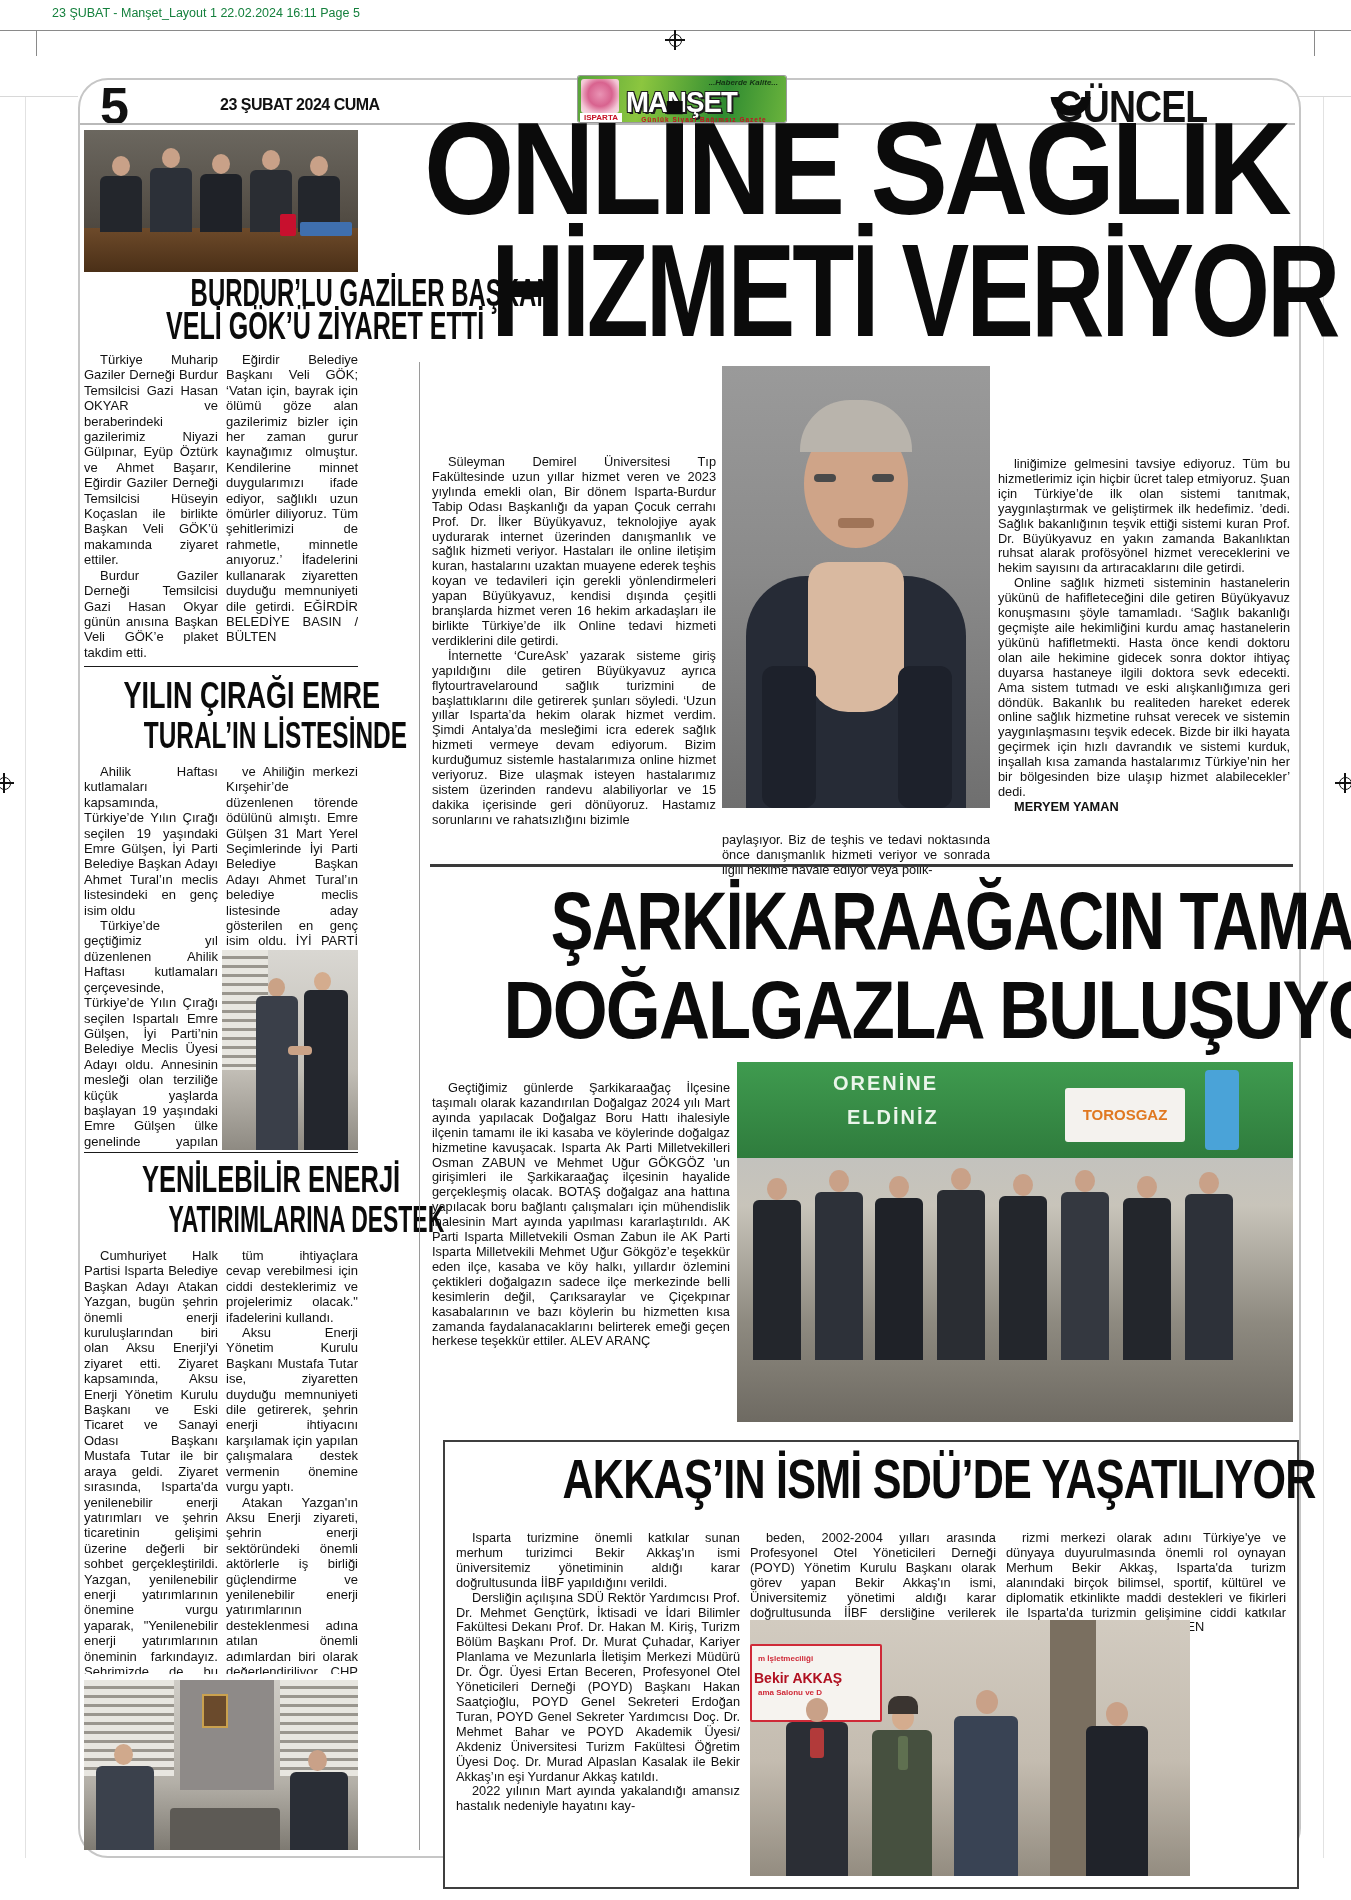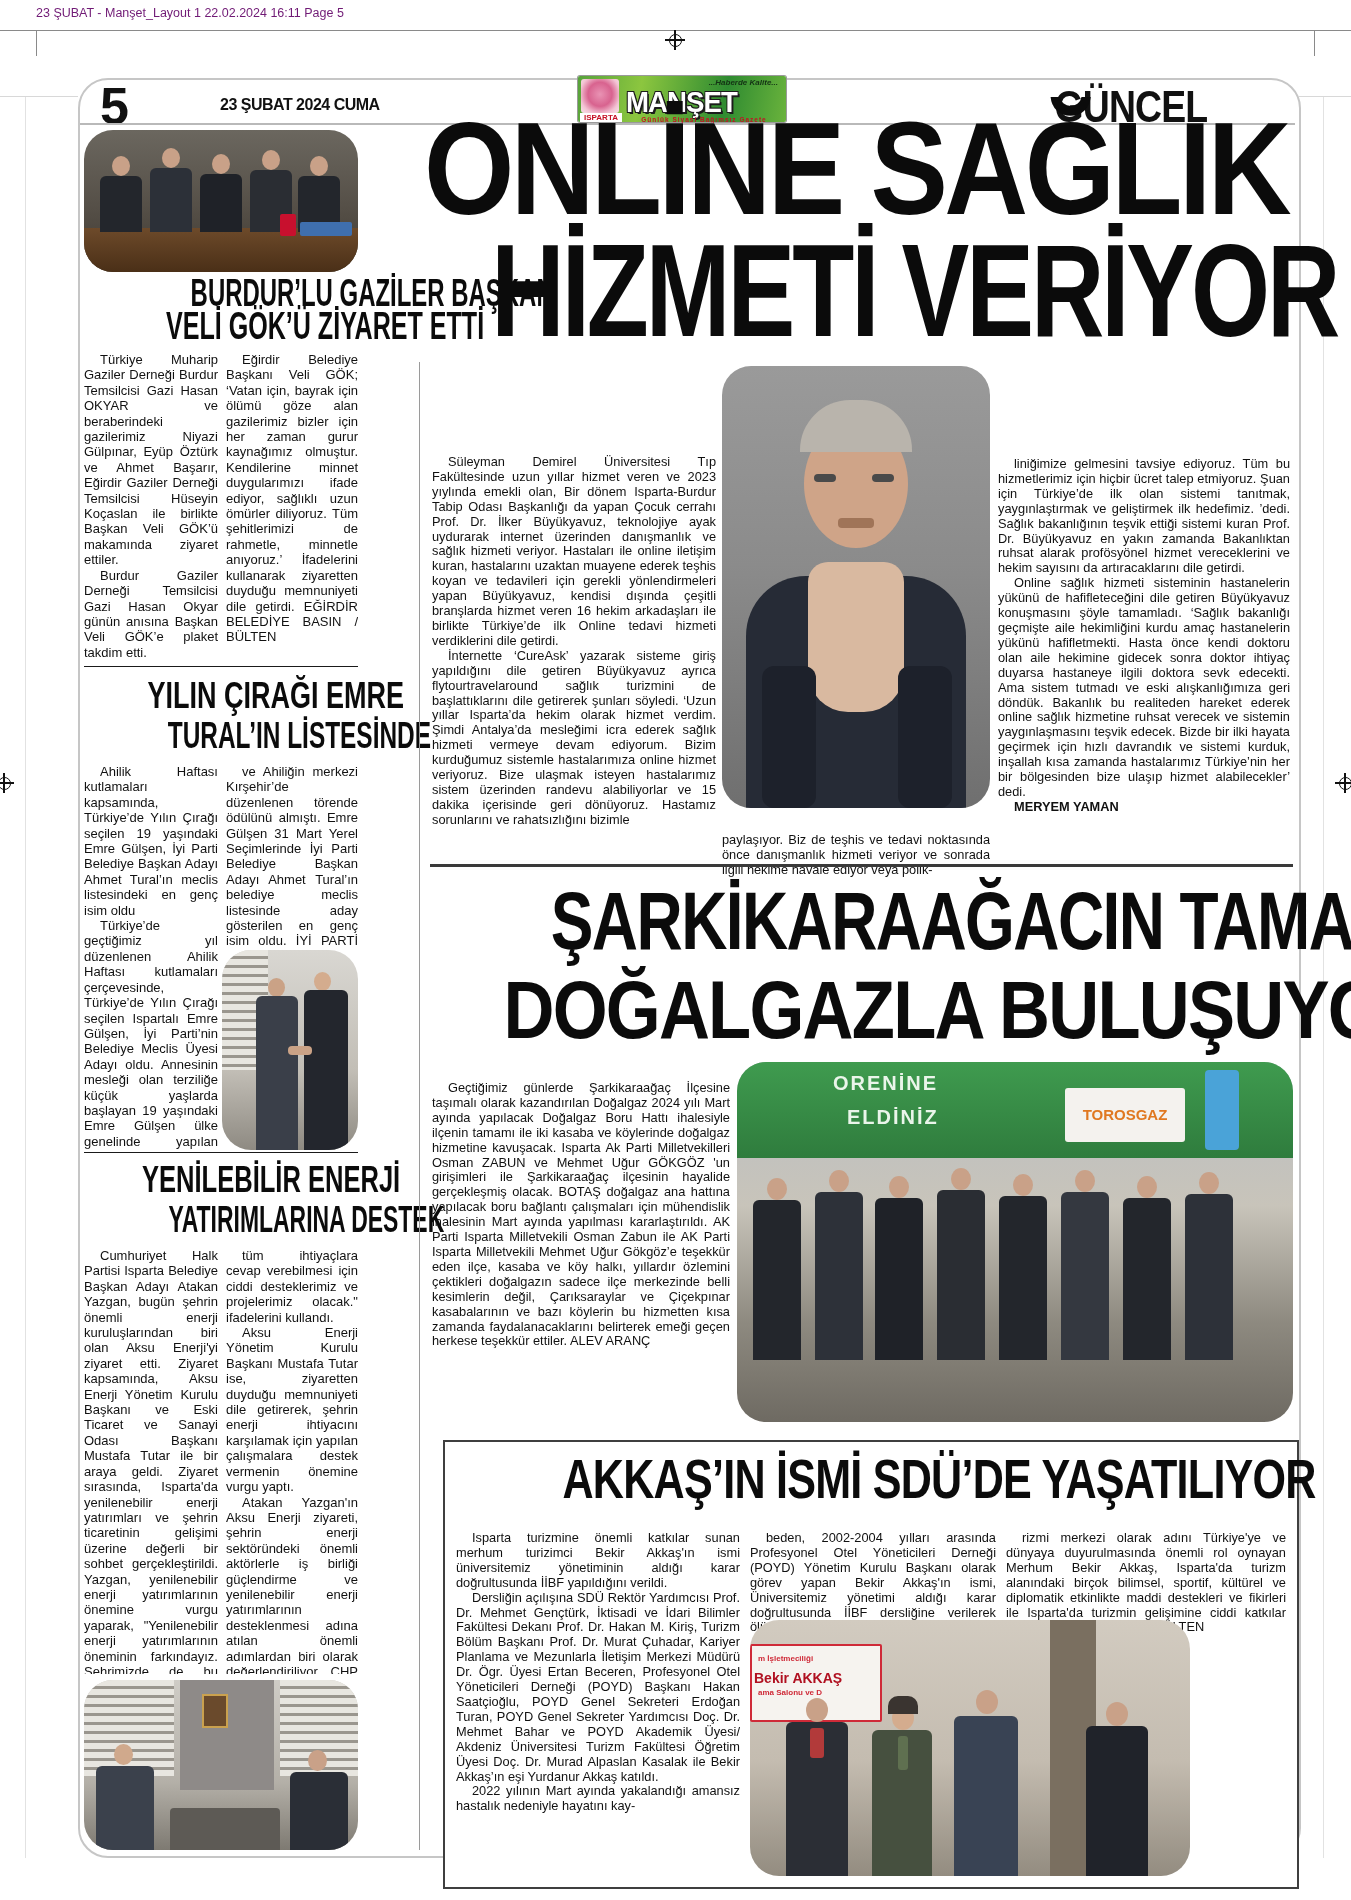--- a/index.html
+++ b/index.html
@@ -1,19 +1,19 @@
 <!DOCTYPE html>
 <html><head>
 <meta charset="utf-8">
 <style>
   html,body{margin:0;padding:0;background:#fff;}
   .page{position:relative;width:1351px;height:1900px;background:#fff;overflow:hidden;
         font-family:"Liberation Sans",sans-serif;color:#111;}
   
-  .print-line{position:absolute;left:36px;top:6px;font-size:12.5px;color:#701a75;}
+  .print-line{position:absolute;left:52px;top:6px;font-size:12.5px;color:#15803d;}
   .top-rule{position:absolute;left:0;top:30px;width:100%;height:0;border-top:1px solid #8a8a8a;}
   .tick{position:absolute;width:0;height:26px;border-left:1px solid #8a8a8a;top:30px;}
   .edge-v{position:absolute;top:96px;height:1762px;width:0;border-left:1px solid #e2e2e2;}
   .edge-h{position:absolute;top:96px;height:0;border-top:1px solid #d8d8d8;}
   .regmark{position:absolute;width:20px;height:20px;}
   .regmark .c{position:absolute;left:3.5px;top:3.5px;width:11px;height:11px;border:1.5px solid #111;border-radius:50%;}
   .regmark .h{position:absolute;left:0;top:9.2px;width:20px;height:1.6px;background:#111;}
   .regmark .v{position:absolute;left:9.2px;top:0;width:1.6px;height:20px;background:#111;}
   
   .frame{position:absolute;left:78px;top:78px;width:1219px;height:1776px;border:2px solid #c6c6c6;border-radius:30px;background:#fff;}
@@ -46,21 +46,21 @@
   .body{position:absolute;overflow:hidden;font-size:13px;line-height:15.4px;text-align:justify;}
   .body p{margin:0;text-indent:16px;}
   .body-sm{font-size:13px;line-height:15.4px;}
   .body-md{font-size:12.8px;line-height:14.9px;margin-top:17px;}
   .byline{font-weight:bold;}
   .divider{position:absolute;height:0;border-top:1.5px solid #1a1a1a;}
   .vsep{position:absolute;width:0;border-left:1.5px solid #9a9a9a;}
   .thick-rule{position:absolute;height:3px;background:#3a3a3a;}
   .akkas-box{position:absolute;left:443px;top:1440px;width:852px;height:445px;border:2px solid #3f3f3f;background:#fff;}
   
-  .photo{position:absolute;overflow:hidden;border-radius:29px;}
+  .photo{position:absolute;overflow:hidden;}
   .ph-el{position:absolute;}
   .head{border-radius:50%;background:#c9a188;}
   .blinds{background:repeating-linear-gradient(180deg,#e8e6e0 0px,#e8e6e0 6px,#9a968e 6px,#9a968e 9px);}
   .suit{border-radius:6px 6px 0 0;}
 </style>
 </head>
 <body>
 
 <div class="page">
 
@@ -130,21 +130,21 @@
   <div class="body body-sm" style="left:84px;top:352px;width:134px;height:312px;">
     <p>Türkiye Muharip Gaziler Derneği Burdur Temsilcisi Gazi Hasan OKYAR ve beraberindeki gazilerimiz Niyazi Gülpınar, Eyüp Öztürk ve Ahmet Başarır, Eğirdir Gaziler Derneği Temsilcisi Hüseyin Koçaslan ile birlikte Başkan Veli GÖK’ü makamında ziyaret ettiler.</p>
     <p>Burdur Gaziler Derneği Temsilcisi Gazi Hasan Okyar günün anısına Başkan Veli GÖK’e plaket takdim etti.</p>
   </div>
   <div class="body body-sm" style="left:226px;top:352px;width:132px;height:312px;">
     <p>Eğirdir Belediye Başkanı Veli GÖK; ‘Vatan için, bayrak için ölümü göze alan gazilerimiz bizler için her zaman gurur kaynağımız olmuştur. Kendilerine minnet duygularımızı ifade ediyor, sağlıklı uzun ömürler diliyoruz. Tüm şehitlerimizi de rahmetle, minnetle anıyoruz.’ İfadelerini kullanarak ziyaretten duyduğu memnuniyeti dile getirdi. EĞİRDİR BELEDİYE BASIN / BÜLTEN</p>
   </div>
 
   <div class="divider" style="left:84px;top:666px;width:274px;"></div>
 
-  <div class="hl hl-mid" style="left:100px;top:676px;width:274px;text-align:center;">
+  <div class="hl hl-mid" style="left:76px;top:676px;width:274px;text-align:center;">
     <div><span class="cx" style="transform:scaleX(.73);">YILIN ÇIRAĞI EMRE</span></div>
     <div><span class="cx" style="transform:scaleX(.66);">TURAL’IN LİSTESİNDE</span></div>
   </div>
   <div class="body body-sm" style="left:84px;top:764px;width:134px;height:388px;">
     <p>Ahilik Haftası kutlamaları kapsamında, Türkiye’de Yılın Çırağı seçilen 19 yaşındaki Emre Gülşen, İyi Parti Belediye Başkan Adayı Ahmet Tural’ın meclis listesindeki en genç isim oldu</p>
     <p>Türkiye’de geçtiğimiz yıl düzenlenen Ahilik Haftası kutlamaları çerçevesinde, Türkiye’de Yılın Çırağı seçilen Ispartalı Emre Gülşen, İyi Parti’nin Belediye Meclis Üyesi Adayı oldu. Annesinin mesleği olan terziliğe küçük yaşlarda başlayan 19 yaşındaki Emre Gülşen ülke genelinde yapılan değerlendirme sonucu çırak adayları arasından, Türkiye’de Yılın Çırağı seçilmiş</p>
   </div>
   <div class="body body-sm" style="left:226px;top:764px;width:132px;height:182px;">
     <p>ve Ahiliğin merkezi Kırşehir’de düzenlenen törende ödülünü almıştı. Emre Gülşen 31 Mart Yerel Seçimlerinde İyi Parti Belediye Başkan Adayı Ahmet Tural’ın belediye meclis listesinde aday gösterilen en genç isim oldu. İYİ PARTİ BASIN / BÜLTEN</p>
   </div>

